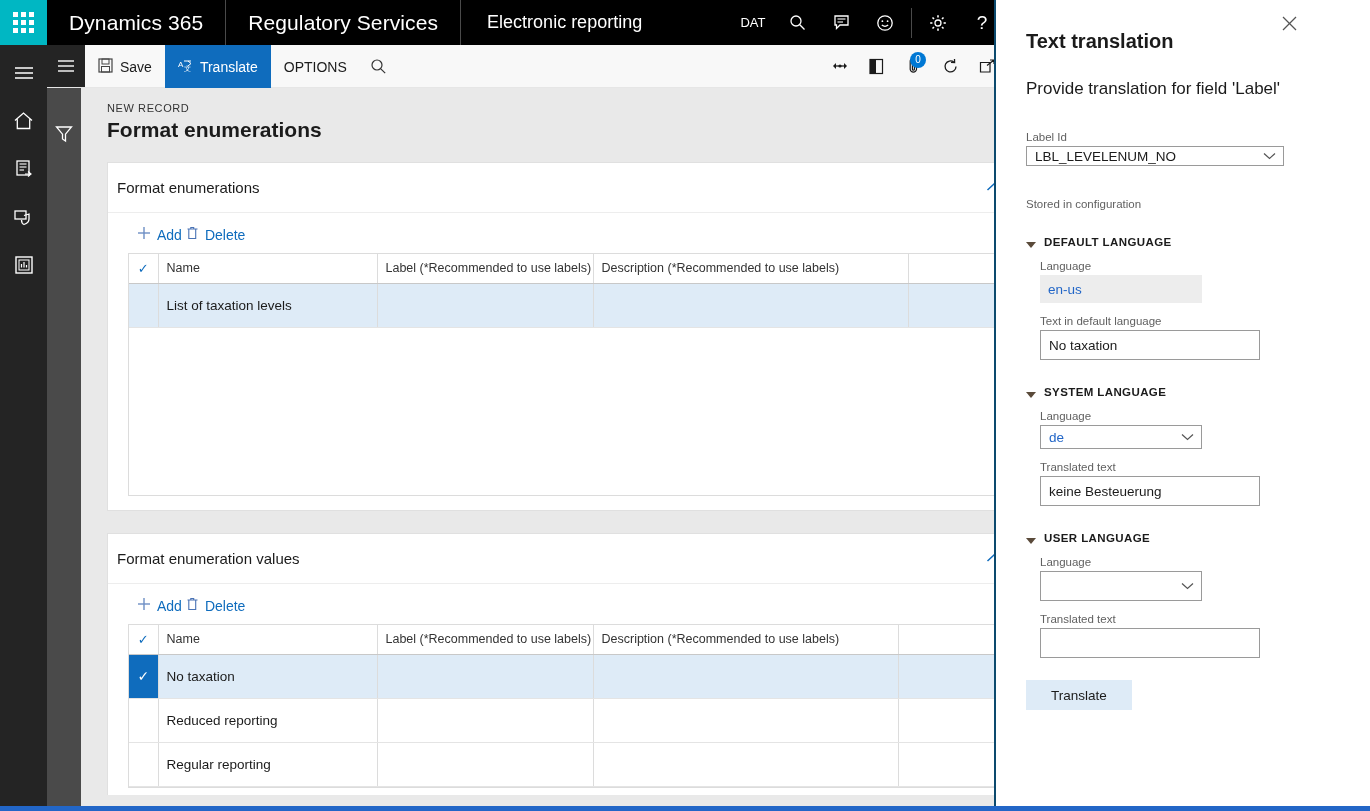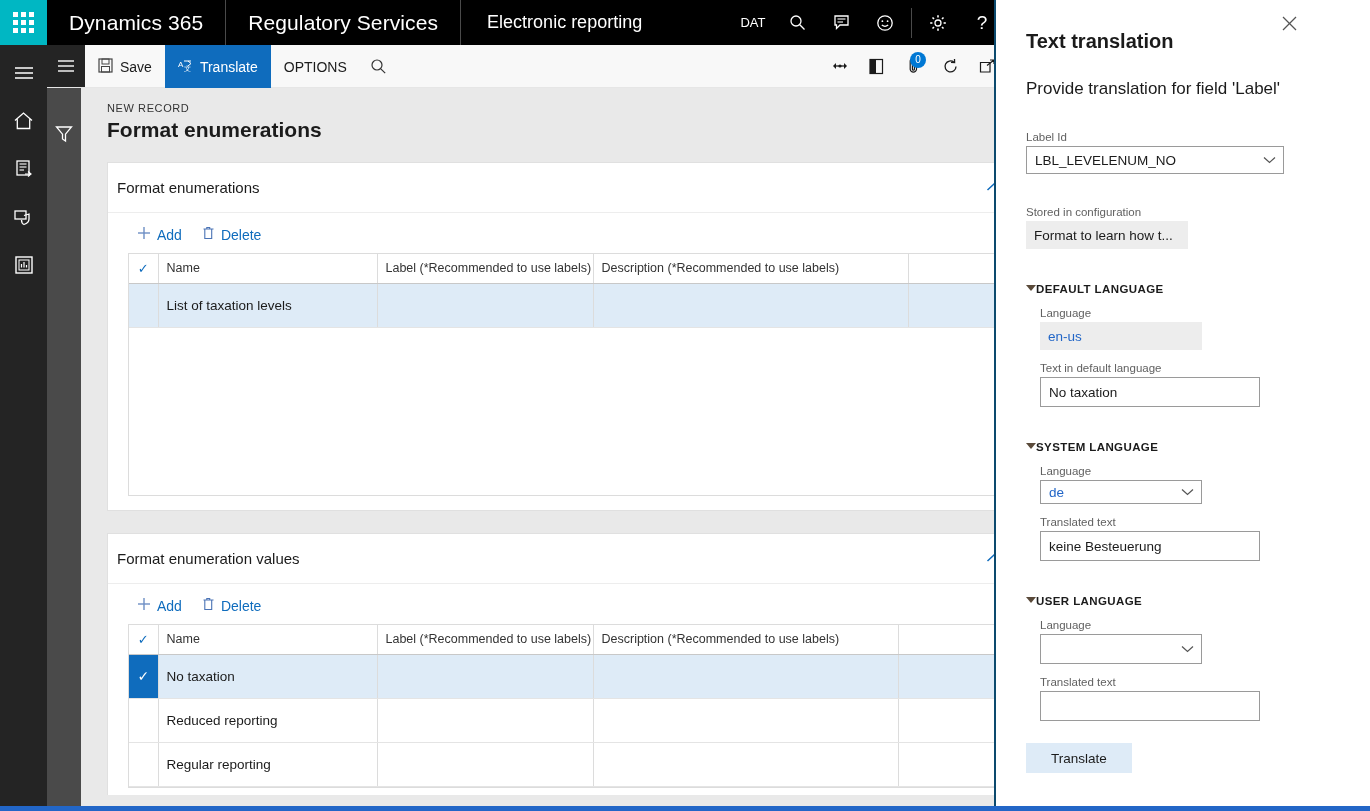--- a/index.html
+++ b/index.html
@@ -126,21 +126,21 @@
   }
   .card-head {
     height: 50px; display: flex; align-items: center;
     padding: 0 18px 0 9px; border-bottom: 1px solid #EDEDED;
     cursor: pointer;
   }
   .card-head .t { font-size: 15px; color: #1b1b1b; }
   .card-head .chev { margin-left: auto; color: #0F6CBD; font-size: 13px; }
 
   .gridtools {
-    display: flex; align-items: center; gap: 20px;
+    display: flex; align-items: center; gap: 4px;
     padding: 13px 0 10px 29px;
   }
   .gt {
     display: flex; align-items: center; gap: 6px;
     color: #0F6CBD; font-size: 14px; cursor: pointer;
   }
 
   .gridbox {
     margin: 0 20px 14px 20px;
     border: 1px solid #DCDCDC;
@@ -192,38 +192,38 @@
     font-size: 20px; font-weight: bold; color: #1b1b1b;
     padding-top: 30px;
   }
   .panel-sub {
     font-size: 17px; color: #1b1b1b; padding-top: 26px;
   }
   .fld { margin-top: 32px; }
   .fld.tight { margin-top: 12px; }
   .fld-label { font-size: 11.5px; color: #616161; margin-bottom: 3px; }
   .fld-input {
-    height: 28px; border: 1px solid #9a9a9a; background: #ffffff;
+    height: 20px; border: 1px solid #9a9a9a; background: #ffffff;
     display: flex; align-items: center; padding: 0 8px;
     font-size: 13.5px; color: #1b1b1b; cursor: text;
   }
   .fld-input.combo { padding-right: 26px; position: relative; }
   .combo-arrow {
     position: absolute; right: 7px; top: 50%; transform: translateY(-50%);
     color: #555; font-size: 11px;
   }
   .fld-readonly {
     height: 28px; background: #EDEDED; border: none;
     display: flex; align-items: center; padding: 0 8px;
     font-size: 13.5px; color: #1b1b1b;
   }
   .fld-readonly.blue { color: #2266C7; }
   .sec-head {
-    display: flex; align-items: flex-start; gap: 0;
-    margin-top: 34px; cursor: pointer;
+    display: flex; align-items: flex-end; gap: 8px;
+    margin-top: 26px; cursor: pointer;
   }
   .sec-head .tri {
     width: 0; height: 0; border-left: 5px solid transparent;
     border-right: 5px solid transparent; border-top: 6px solid #5a4a3a;
     margin-top: 2px;
   }
   .sec-head .st {
     font-size: 11.5px; font-weight: bold; color: #1b1b1b;
     letter-spacing: .4px;
   }
@@ -617,21 +617,20 @@
         <span class="combo-arrow">
           <svg width="13" height="8" viewBox="0 0 13 8">
               <path d="M1 1.5 L6.5 6.5 L12 1.5" stroke="#555" stroke-width="1.2" fill="none"></path>
             </svg>
         </span>
       </div>
     </div>
 
     <div class="fld">
       <div class="fld-label">Stored in configuration</div>
-      <div class="fld-readonly" style="width:162px;">Format to learn how t...</div>
     </div>
 
     
     <div class="sec-head">
       <span class="tri"></span>
       <span class="st">DEFAULT LANGUAGE</span>
     </div>
     <div class="sec-body">
       <div class="fld tight">
         <div class="fld-label">Language</div>

